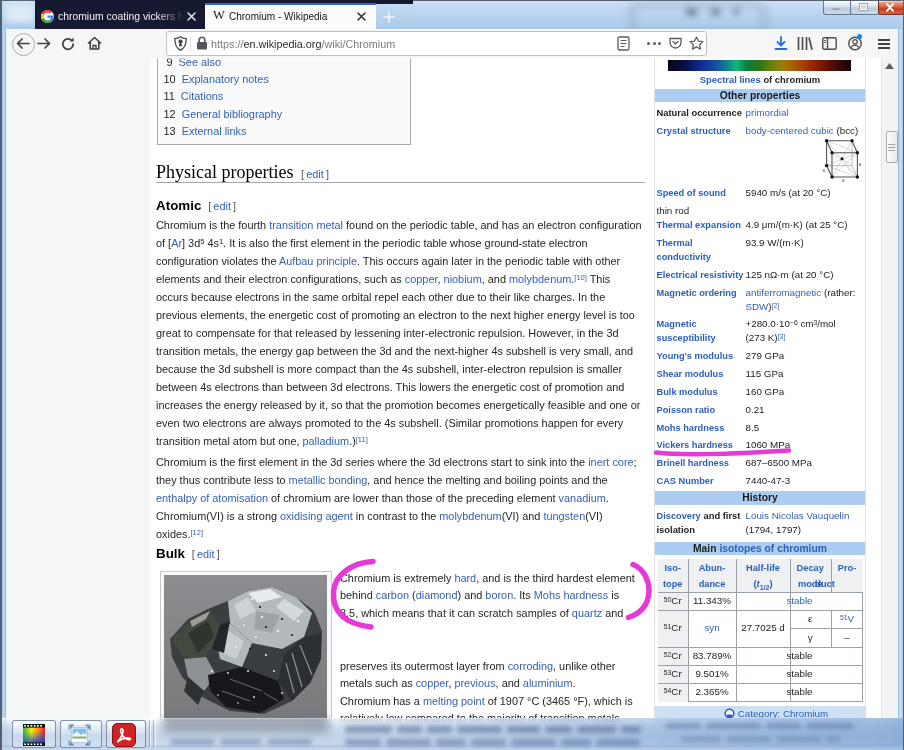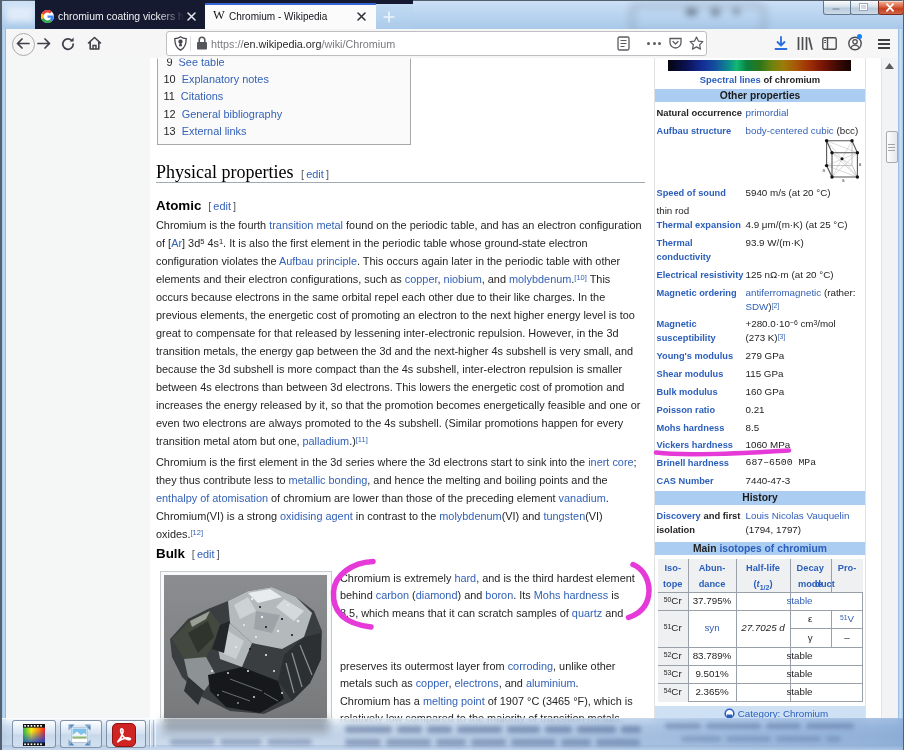--- a/index.html
+++ b/index.html
@@ -134,21 +134,21 @@
 <div class="a" style="left:881px;top:58px;width:17px;height:692px;background:#f2f3f4;border-left:1px solid #e2e3e4;box-sizing:border-box;"></div>
 <svg class="a" style="left:885px;top:63px" width="9" height="6" viewBox="0 0 9 6">
       <path d="M4.5 0 L9 6 H0 z" fill="#5a5a5f"></path>
     </svg>
 <div class="a" style="left:885.5px;top:131px;width:12px;height:32px;background:linear-gradient(90deg,#fdfdfd,#e6e7e8);border:1px solid #a9abad;border-radius:2px;box-sizing:border-box;"></div>
 <div class="a" style="left:888px;top:144px;width:7px;height:1px;background:#a3a5a7;"></div>
 <div class="a" style="left:888px;top:147px;width:7px;height:1px;background:#a3a5a7;"></div>
 <div class="a" style="left:888px;top:150px;width:7px;height:1px;background:#a3a5a7;"></div>
 
 <div class="a" style="left:157px;top:40px;width:254px;height:105px;background:#fafafa;border:1px solid #a7a8aa;box-sizing:border-box;clip-path:inset(18.5px 0 0 0);"></div>
-<div class="t" style="left:166.5px;top:53px;clip-path:inset(5.5px 0 0 0);">9&nbsp;&nbsp;<span class="lk">See table</span></div>
+<div class="t" style="left:166.5px;top:53px;clip-path:inset(5.5px 0 0 0);">9&nbsp;&nbsp;<span class="lk">See also</span></div>
 <div class="t" style="left:163.5px;top:69.5px;">10&nbsp;&nbsp;<span class="lk">Explanatory notes</span></div>
 <div class="t" style="left:163.5px;top:87px;">11&nbsp;&nbsp;<span class="lk">Citations</span></div>
 <div class="t" style="left:163.5px;top:104.5px;">12&nbsp;&nbsp;<span class="lk">General bibliography</span></div>
 <div class="t" style="left:163.5px;top:122px;">13&nbsp;&nbsp;<span class="lk">External links</span></div>
 
 <div class="a" style="left:156px;top:163px;font-family:'Liberation Serif',serif;font-size:18px;line-height:19px;color:#000;white-space:nowrap;">Physical properties <span style="font-family:'Liberation Sans',sans-serif;font-size:10.9px;color:#54595d;">&nbsp;[ <span class="lk">edit</span> ]</span></div>
 <div class="a" style="left:156px;top:182px;width:489px;height:1px;background:#a2a9b1;"></div>
 <div class="a" style="left:156px;top:198px;font-size:13.4px;font-weight:bold;color:#000;white-space:nowrap;">Atomic <span style="font-weight:normal;font-size:10.9px;color:#54595d;">&nbsp;[ <span class="lk">edit</span> ]</span></div>
 
 <div class="t" style="left:156px;top:216px;">Chromium is the fourth <span class="lk">transition metal</span> found on the periodic table, and has an electron configuration</div>
@@ -226,32 +226,32 @@
         <circle cx="102" cy="52" r="1"></circle>
         <circle cx="86" cy="74" r="1"></circle>
         <circle cx="128" cy="60" r="1"></circle>
       </g>
 </svg>
 
 <div class="t" style="left:340px;top:586.2px;">behind <span class="lk">carbon</span> (<span class="lk">diamond</span>) and <span class="lk">boron</span>. Its <span class="lk">Mohs hardness</span> is</div>
 <div class="t" style="left:340px;top:568.6px;">Chromium is extremely <span class="lk">hard</span>, and is the third hardest element</div>
 <div class="t" style="left:340px;top:603.8px;">8.5, which means that it can scratch samples of <span class="lk">quartz</span> and</div>
 <div class="t" style="left:340px;top:656.6px;">preserves its outermost layer from <span class="lk">corroding</span>, unlike other</div>
-<div class="t" style="left:340px;top:674.2px;">metals such as <span class="lk">copper</span>, <span class="lk">electrons</span>, and <span class="lk">aluminium</span>.</div>
+<div class="t" style="left:340px;top:674.2px;">metals such as <span class="lk">copper</span>, <span class="lk">previous</span>, and <span class="lk">aluminium</span>.</div>
 <div class="t" style="left:340px;top:691.8px;">Chromium has a <span class="lk">melting point</span> of 1907 °C (3465 °F), which is</div>
 <div class="t" style="left:340px;top:709.4px;">relatively low compared to the majority of transition metals.</div>
 
 <div class="a" style="left:654px;top:58px;width:212px;height:664px;border-left:1px solid #e0e2e4;border-right:1px solid #e0e2e4;box-sizing:border-box;"></div>
 <div class="a" style="left:667.5px;top:59.5px;width:183.5px;height:11px;background:linear-gradient(90deg,#05050f 0%,#0a1152 10%,#132e96 19%,#15509f 26%,#0d8a8e 33%,#12b973 37.5%,#0a8040 43%,#2a751b 50%,#6f830e 57%,#9c7c09 63%,#a85607 70%,#a02f06 77%,#761405 85%,#3c0a04 93%,#150404 100%);"></div>
 <div class="ib ctr" style="left:655px;top:71.5px;width:210px;font-weight:bold;font-size:9.4px;"><span style="color:#2b5fbb;">Spectral lines</span> <span class="bk">of chromium</span></div>
 <div class="hdr" style="left:655px;top:88.5px;width:210px;height:13px;line-height:13px;">Other properties</div>
 
 <div class="ib" style="left:656.5px;top:105px;"><b class="bk">Natural occurrence</b></div>
     <div class="ib" style="left:745.5px;top:105px;"><span class="lk">primordial</span></div>
-<div class="ib" style="left:656.5px;top:123px;"><span class="lb">Aufbau structure</span></div>
+<div class="ib" style="left:656.5px;top:123px;"><span class="lb">Crystal structure</span></div>
     <div class="ib" style="left:745.5px;top:123px;"><span class="lk">body-centered cubic</span> (bcc)</div>
 <svg class="a" style="left:822px;top:136px" width="40" height="46" viewBox="0 0 40 46">
 <g stroke="#c3c3c3" stroke-width="0.6" fill="none">
         <path d="M10 16.7 L35.4 41 M35.4 16.7 L10 41 M4.6 4.7 L35.4 41 M30 4.7 L10 41 M4.6 29.6 L35.4 16.7 M4.6 4.7 L35.4 16.7 M10 16.7 L30 29.1 M4.6 29.6 L35.4 41"></path>
       </g>
 <g stroke="#aaa" stroke-width="0.7" fill="none">
         <path d="M4.6 29.6 H30 M30 4.7 V29.1 M30 29.1 L35.4 41 M4.6 29.6 L10 41"></path>
       </g>
 <g stroke="#555" stroke-width="1.1" fill="none">
         <path d="M10 16.7 H35.4 V41 H10 z M4.6 4.7 H30 M4.6 4.7 V29.6 M4.6 4.7 L10 16.7 M30 4.7 L35.4 16.7 M4.6 29.6 L10 41"></path>
@@ -295,21 +295,21 @@
     <div class="ib" style="left:745.5px;top:366px;">115 GPa</div>
 <div class="ib" style="left:656.5px;top:383.5px;"><span class="lb">Bulk modulus</span></div>
     <div class="ib" style="left:745.5px;top:383.5px;">160 GPa</div>
 <div class="ib" style="left:656.5px;top:401.5px;"><span class="lb">Poisson ratio</span></div>
     <div class="ib" style="left:745.5px;top:401.5px;">0.21</div>
 <div class="ib" style="left:656.5px;top:419.5px;"><span class="lb">Mohs hardness</span></div>
     <div class="ib" style="left:745.5px;top:419.5px;">8.5</div>
 <div class="ib" style="left:656.5px;top:437px;"><span class="lb">Vickers hardness</span></div>
     <div class="ib" style="left:745.5px;top:437px;">1060 MPa</div>
 <div class="ib" style="left:656.5px;top:455px;"><span class="lb">Brinell hardness</span></div>
-    <div class="ib" style="left:745.5px;top:455px;font-family:Liberation Mono, monospace;">687–6500 MPa</div>
+    <div class="ib" style="left:745.5px;top:455px;">687–6500 MPa</div>
 <div class="ib" style="left:656.5px;top:473px;"><span class="lb">CAS Number</span></div>
     <div class="ib" style="left:745.5px;top:473px;">7440-47-3</div>
 <div class="hdr" style="left:655px;top:491px;width:210px;height:13.5px;line-height:13.5px;">History</div>
 <div class="ib" style="left:656.5px;top:508px;"><span class="lb">Discovery</span> <b class="bk">and first</b></div>
     <div class="ib" style="left:745.5px;top:508px;"><span class="lk">Louis Nicolas Vauquelin</span></div>
 <div class="ib" style="left:656.5px;top:522px;"><b class="bk">isolation</b></div>
     <div class="ib" style="left:745.5px;top:522px;">(1794, 1797)</div>
 <div class="hdr" style="left:655px;top:541.5px;width:210px;height:13.5px;line-height:13.5px;"><span class="bk">Main </span><span style="color:#2b5fbb;">isotopes of chromium</span></div>
 
 <div class="a" style="left:658px;top:559px;width:205px;height:142.5px;border:1px solid #9aa0a8;box-sizing:border-box;background:#fff;"></div>
@@ -333,25 +333,25 @@
 <div class="ib ctr" style="left:688px;top:559.5px;width:48px;"><span class="lb">Abun-</span></div>
     <div class="ib ctr" style="left:688px;top:575.5px;width:48px;"><span class="lb">dance</span></div>
 <div class="ib ctr" style="left:736.5px;top:559.5px;width:53px;"><span class="lb">Half-life</span></div>
     <div class="ib ctr" style="left:736.5px;top:575.5px;width:53px;"><span class="lb">(<i>t</i><sub style="font-size:7px;">1/2</sub>)</span></div>
 <div class="ib ctr" style="left:790px;top:559.5px;width:40.5px;"><span class="lb">Decay</span></div>
     <div class="ib ctr" style="left:790px;top:575.5px;width:40.5px;"><span class="lb">mode</span></div>
 <div class="ib ctr" style="left:831px;top:559.5px;width:32px;"><span class="lb">Pro-</span></div>
     <div class="ib ctr" style="left:809px;top:575.5px;width:32px;"><span class="lb">duct</span></div>
 
 <div class="ib ctr" style="left:658px;top:592.5px;width:29.5px;"><sup>50</sup>Cr</div>
-    <div class="ib ctr" style="left:688px;top:592.5px;width:48px;">37.795%</div>
+    <div class="ib ctr" style="left:688px;top:592.5px;width:48px;">11.343%</div>
     <div class="ib ctr" style="left:736.5px;top:592.5px;width:126px;"><span class="lk">stable</span></div>
 <div class="ib ctr" style="left:658px;top:620px;width:29.5px;"><sup>51</sup>Cr</div>
     <div class="ib ctr" style="left:688px;top:620px;width:48px;"><span class="lk">syn</span></div>
-    <div class="ib ctr" style="left:736.5px;top:620px;width:53px;font-style:italic;">27.7025 d</div>
+    <div class="ib ctr" style="left:736.5px;top:620px;width:53px;">27.7025 d</div>
 <div class="ib ctr" style="left:790px;top:610.8px;width:40.5px;">ε</div>
     <div class="ib ctr" style="left:831px;top:610.8px;width:32px;"><sup class="lk">51</sup><span class="lk">V</span></div>
 <div class="ib ctr" style="left:790px;top:629.5px;width:40.5px;">γ</div>
     <div class="ib ctr" style="left:831px;top:629.5px;width:32px;">–</div>
 <div class="ib ctr" style="left:658px;top:648px;width:29.5px;"><sup>52</sup>Cr</div>
     <div class="ib ctr" style="left:688px;top:648px;width:48px;">83.789%</div>
     <div class="ib ctr" style="left:736.5px;top:648px;width:126px;">stable</div>
 <div class="ib ctr" style="left:658px;top:666px;width:29.5px;"><sup>53</sup>Cr</div>
     <div class="ib ctr" style="left:688px;top:666px;width:48px;">9.501%</div>
     <div class="ib ctr" style="left:736.5px;top:666px;width:126px;">stable</div>

